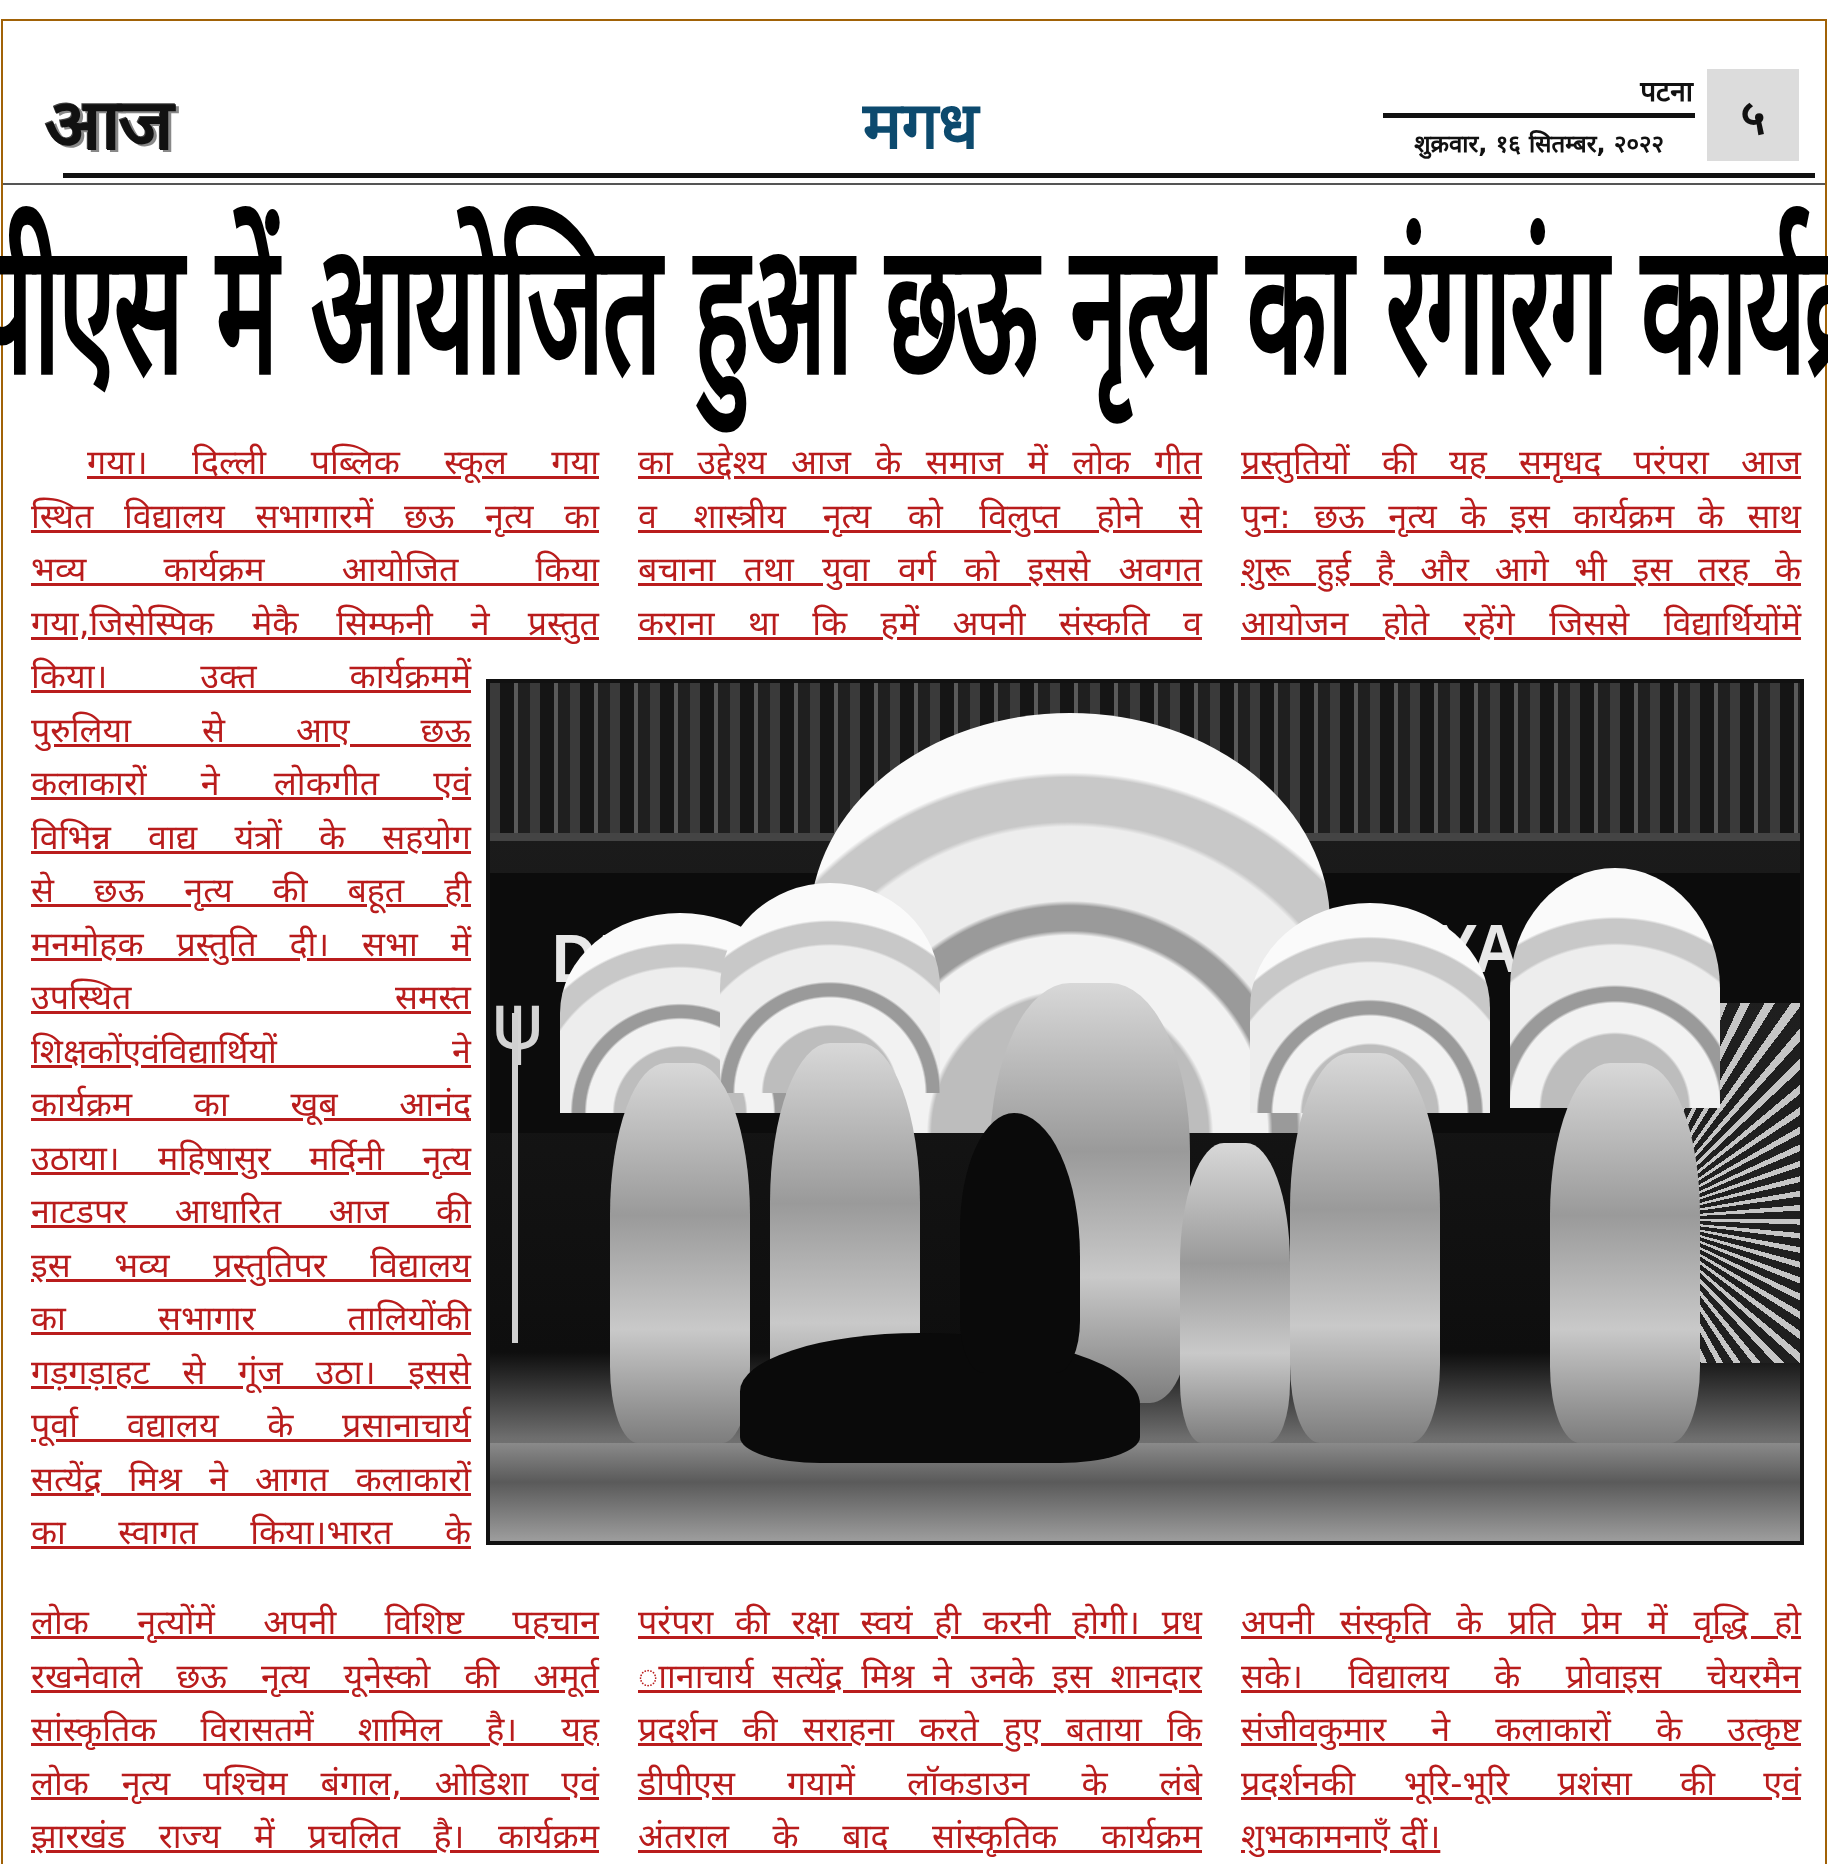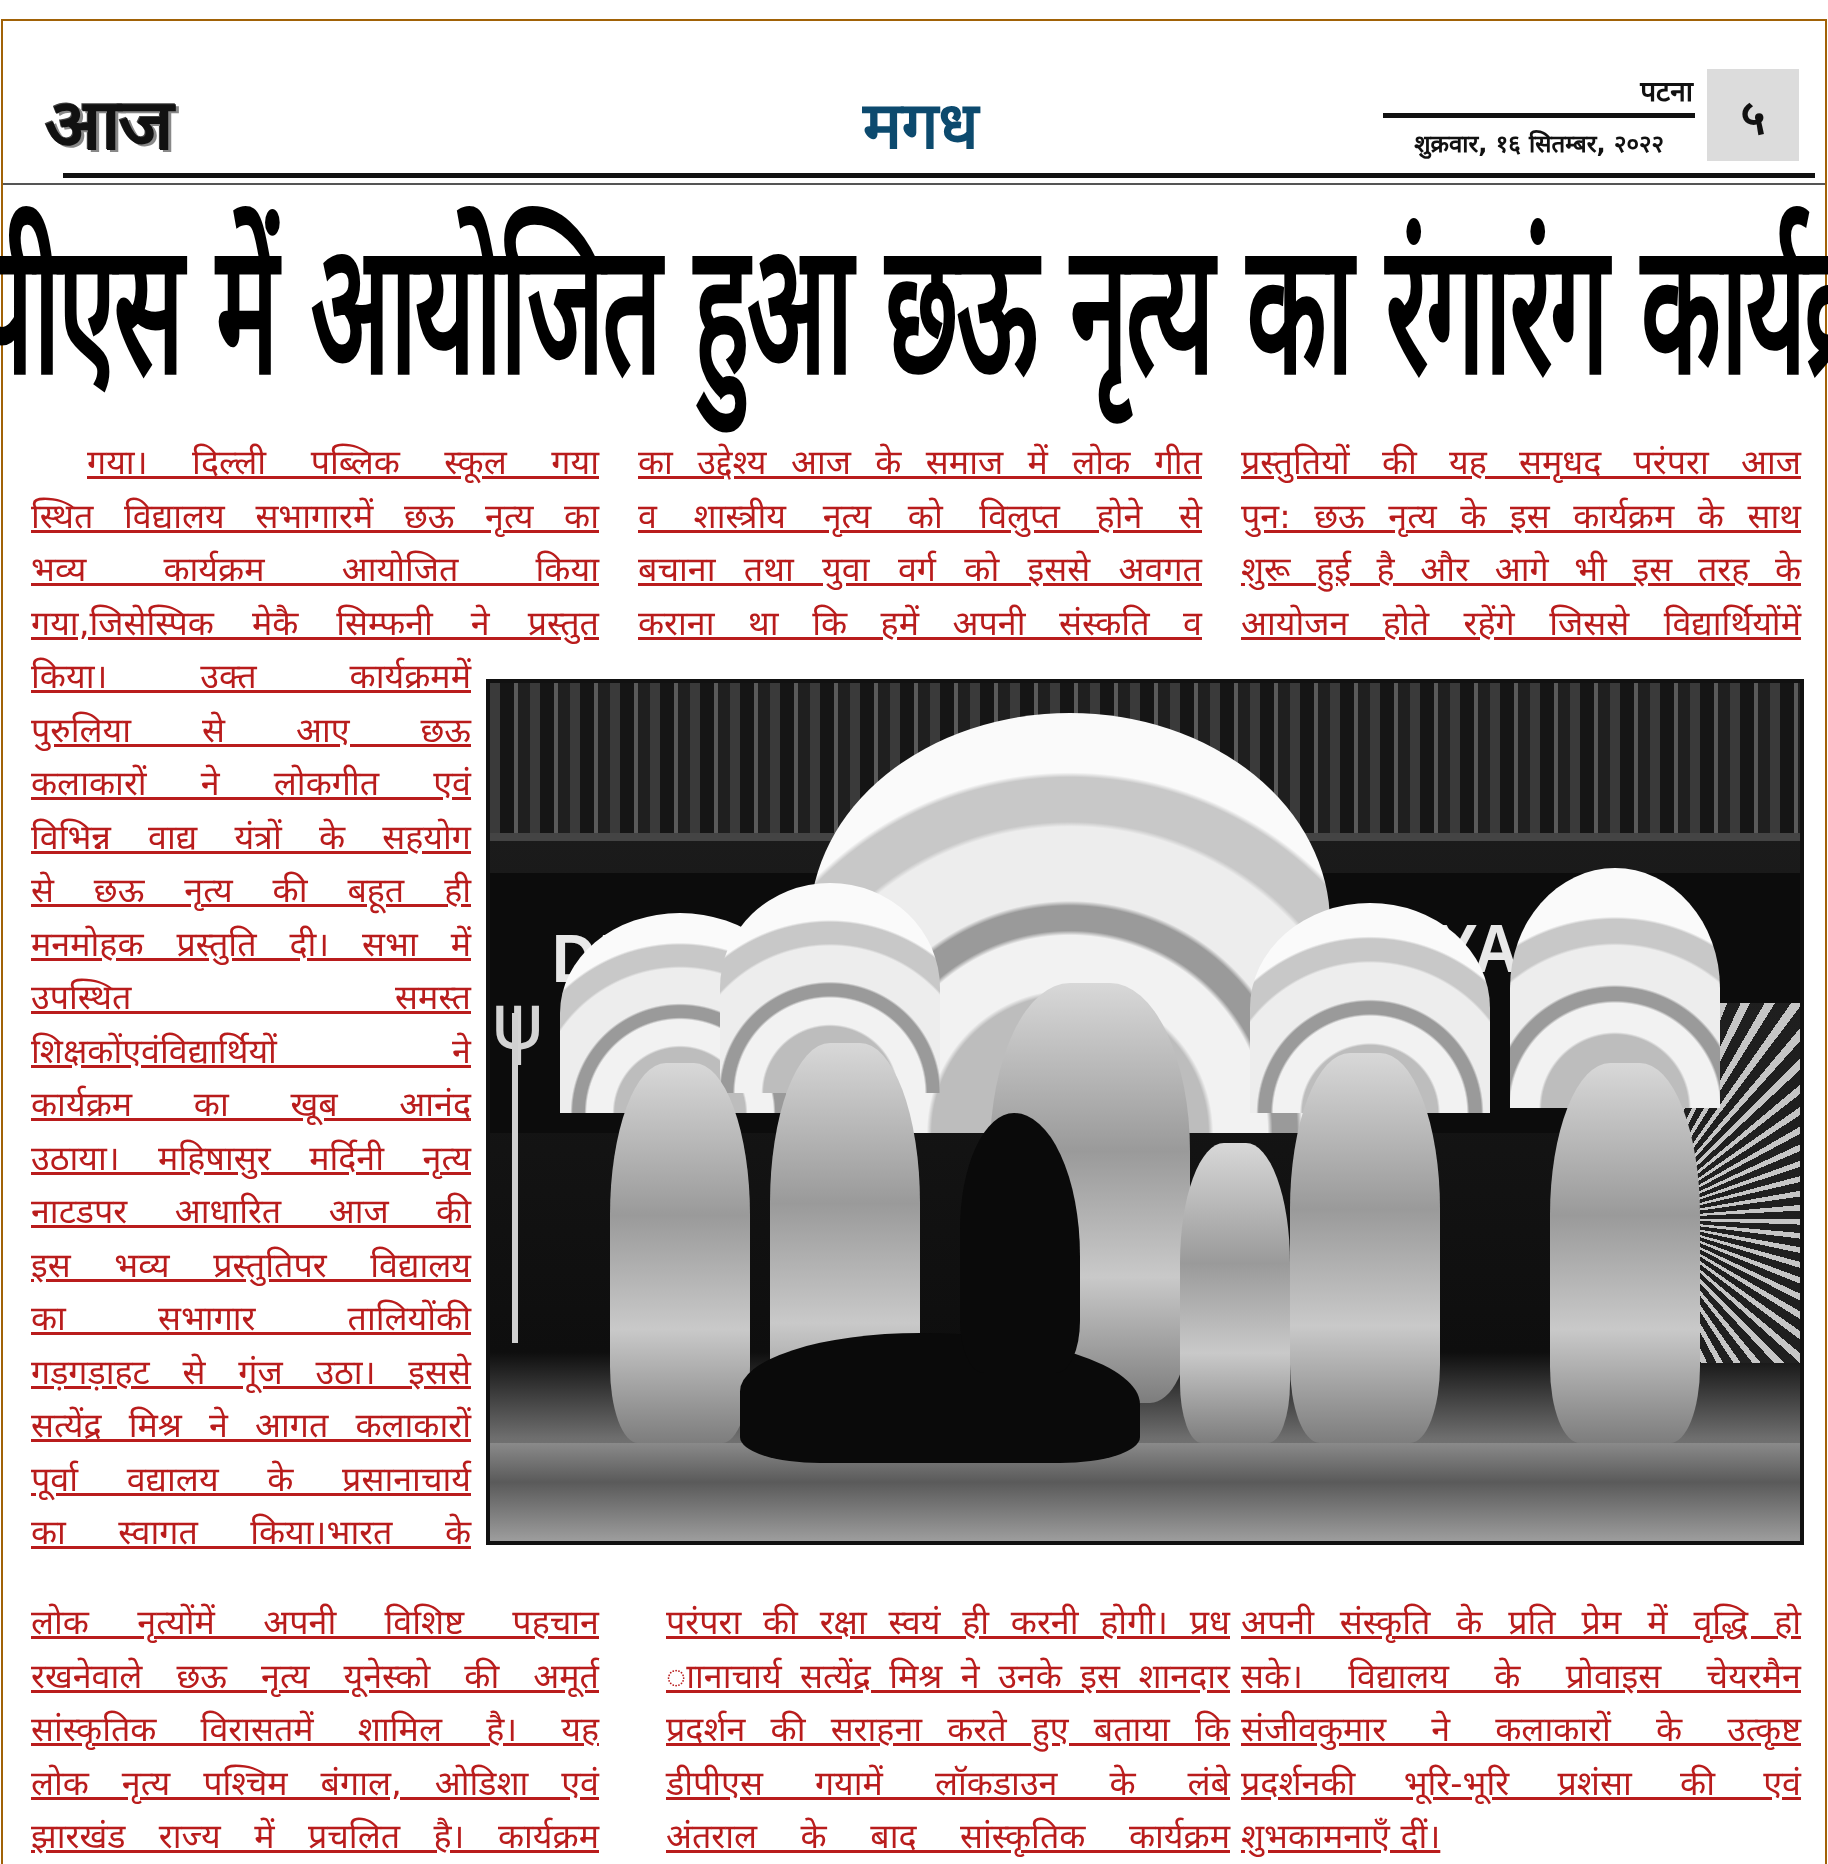--- a/index.html
+++ b/index.html
@@ -33,21 +33,21 @@
                 transform: scaleY(1.75); transform-origin: center; color: #000; }
 
     
     .col { position: absolute; font-size: 34px; line-height: 53.5px; text-align: justify;
            color: #b91c1c; text-decoration: underline; }
     .col .line { display: block; white-space: nowrap; text-align-last: justify; text-align: justify; height: 53.5px; }
     .col1-top { left: 28px; top: 415px; width: 568px; }
     .col1-mid { left: 28px; top: 629px; width: 440px; }
     .col1-bot { left: 28px; top: 1575px; width: 568px; }
     .col2-top { left: 635px; top: 415px; width: 564px; }
-    .col2-bot { left: 635px; top: 1575px; width: 564px; margin-left: 28px; }
+    .col2-bot { left: 635px; top: 1575px; width: 564px; }
     .col3-top { left: 1238px; top: 415px; width: 560px; }
     .col3-bot { left: 1238px; top: 1575px; width: 560px; }
     .indent { padding-left: 56px; }
     .last { text-align-last: left !important; }
 
     
     .photo { position: absolute; left: 483px; top: 658px; width: 1310px; height: 858px;
              border: 4px solid #111; overflow: hidden;
              background: linear-gradient(#2a2a2a 0%, #1b1b1b 18%, #151515 45%, #0e0e0e 78%, #6e6e6e 88%, #9a9a9a 100%); }
     .curtain { position: absolute; left: 0; top: 0; width: 100%; height: 150px;
@@ -107,22 +107,22 @@
     <span class="line">से छऊ नृत्य की बहूत ही</span>
     <span class="line">मनमोहक प्रस्तुति दी। सभा में</span>
     <span class="line">उपस्थित समस्त</span>
     <span class="line">शिक्षकोंएवंविद्यार्थियों ने</span>
     <span class="line">कार्यक्रम का खूब आनंद</span>
     <span class="line">उठाया। महिषासुर मर्दिनी नृत्य</span>
     <span class="line">नाटडपर आधारित आज की</span>
     <span class="line">इस भव्य प्रस्तुतिपर विद्यालय</span>
     <span class="line">का सभागार तालियोंकी</span>
     <span class="line">गड़गड़ाहट से गूंज उठा। इससे</span>
+    <span class="line">पूर्वा वद्यालय के प्रसानाचार्य</span>
     <span class="line">सत्येंद्र मिश्र ने आगत कलाकारों</span>
-    <span class="line">पूर्वा वद्यालय के प्रसानाचार्य</span>
     <span class="line">का स्वागत किया।भारत के</span>
   </div>
 
   <div class="col col1-bot">
     <span class="line">लोक नृत्योंमें अपनी विशिष्ट पहचान</span>
     <span class="line">रखनेवाले छऊ नृत्य यूनेस्को की अमूर्त</span>
     <span class="line">सांस्कृतिक विरासतमें शामिल है। यह</span>
     <span class="line">लोक नृत्य पश्चिम बंगाल, ओडिशा एवं</span>
     <span class="line">झारखंड राज्य में प्रचलित है। कार्यक्रम</span>
   </div>

